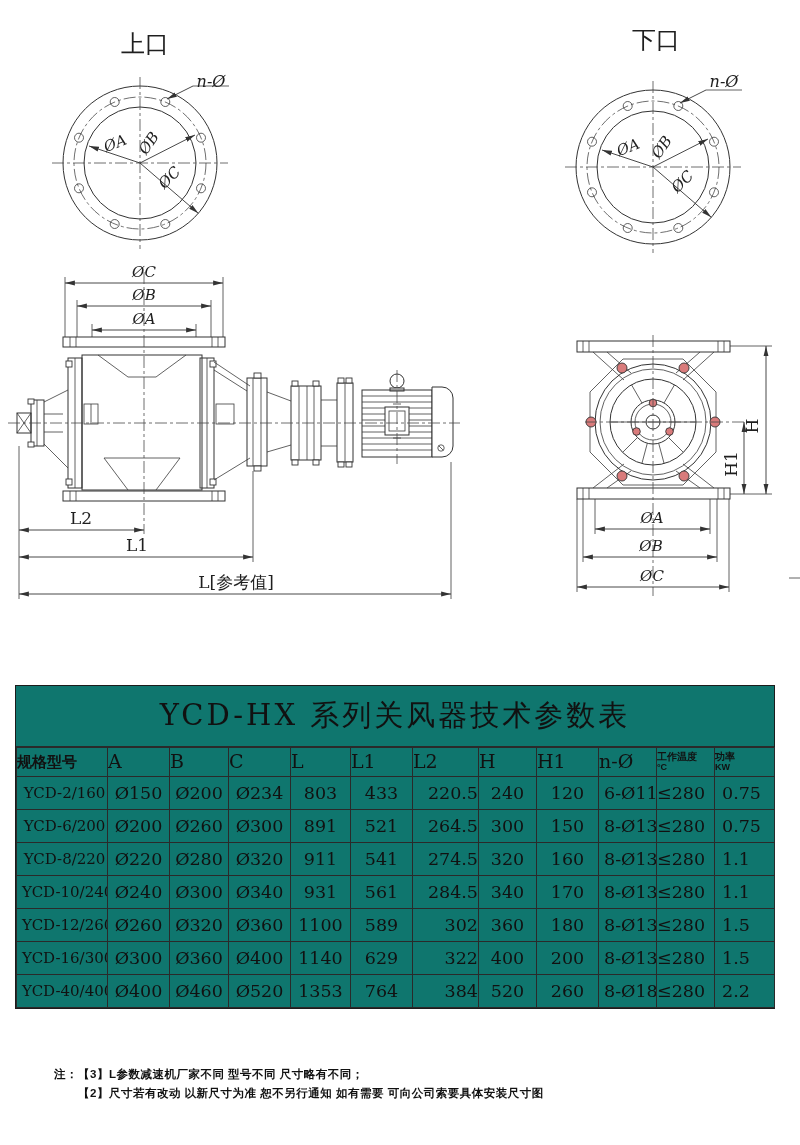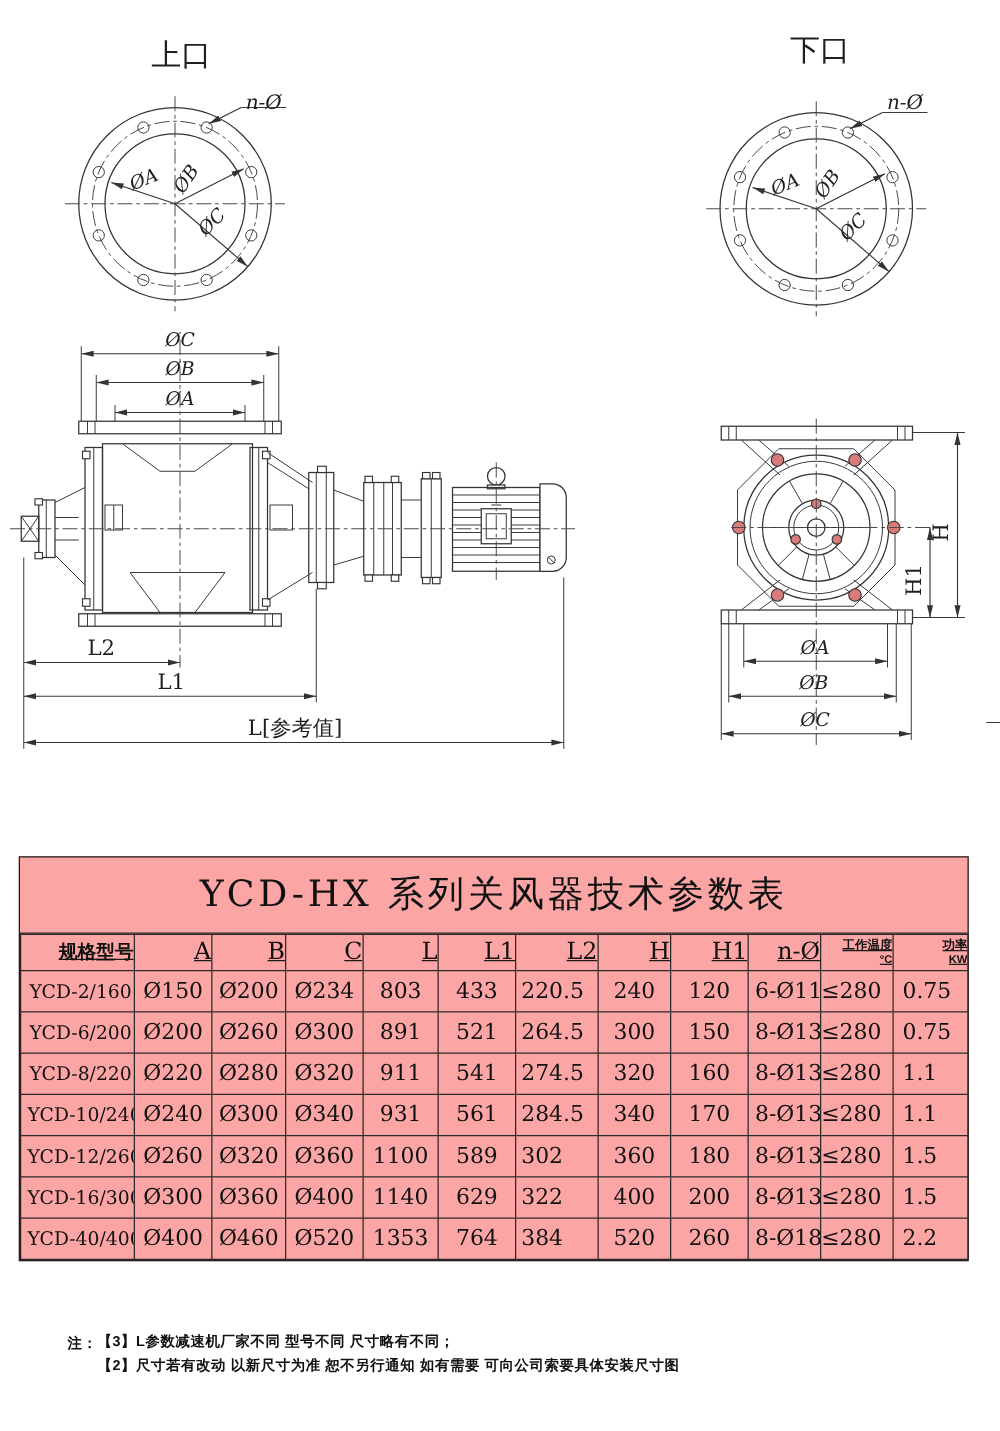--- a/index.html
+++ b/index.html
@@ -15,36 +15,36 @@
   .d2{stroke:#333;stroke-width:0.9;fill:none;marker-start:url(#arr);marker-end:url(#arr);}
   .d1{stroke:#333;stroke-width:0.9;fill:none;marker-end:url(#arr);}
   .boltsq{fill:#fff;stroke:#333;stroke-width:0.9;}
   .boltdot{fill:#d97b7b;stroke:#333;stroke-width:0.9;}
   text{fill:#1f1f1f;}
   .t-cn{font-size:24px;font-family:"Liberation Sans",sans-serif;font-weight:500;text-anchor:middle;}
   .t-dia{font-size:15px;font-style:italic;font-family:"DejaVu Serif",serif;text-anchor:middle;}
   .t-dim{font-size:17px;font-family:"DejaVu Serif",serif;text-anchor:middle;}
   .t-n{font-size:16px;font-style:italic;font-family:"DejaVu Serif",serif;text-anchor:middle;}
   
-  .spec-table{position:absolute;left:15px;top:685px;width:758px;border:1.5px solid #1c1c1c;background:#fca5a5;}
+  .spec-table{position:absolute;left:15px;top:685px;width:758px;border:1.5px solid #1c1c1c;background:#0f766e;}
   .tbl-title{height:60px;border-bottom:1px solid #2a2a2a;display:flex;align-items:center;justify-content:center;
              font-family:"DejaVu Serif","Liberation Serif",serif;font-size:29px;letter-spacing:3px;color:#111;}
   .spec-table table{border-collapse:collapse;table-layout:fixed;width:100%;}
   .spec-table th,.spec-table td{border:1px solid #2a2a2a;padding:0;overflow:hidden;white-space:nowrap;}
   .spec-table thead tr{height:29px;}
   .spec-table tbody tr{height:33px;}
-  th{font-weight:normal;text-align:right;vertical-align:middle;text-decoration:underline;}
+  th{font-weight:normal;text-align:left;vertical-align:middle;}
   .th-main{display:block;font-family:"DejaVu Serif",serif;font-size:19px;line-height:1.05;color:#111;}
   .th-sub{display:block;font-size:9px;font-weight:bold;line-height:1;color:#111;}
   .th-sub:empty{display:none;}
   th:nth-of-type(1) .th-main{font-size:15px;font-weight:bold;font-family:"Liberation Sans",sans-serif;}
   th:nth-of-type(11) .th-main,th:nth-of-type(12) .th-main{font-size:10px;font-weight:bold;font-family:"Liberation Sans",sans-serif;}
   td{font-family:"DejaVu Serif",serif;font-size:17.5px;text-align:center;vertical-align:middle;color:#111;}
   td:nth-of-type(1){font-size:15px;text-align:center;padding-left:5px;}
-  td:nth-of-type(7){text-align:left;padding-left:4px;}
+  td:nth-of-type(7){text-align:right;padding-left:4px;}
   td:nth-of-type(10){text-align:left;padding-left:5px;margin-top:44px;}
   td:nth-of-type(11){text-align:left;padding-right:4px;}
   td:nth-of-type(12){text-align:left;padding-left:7px;}
   
   .notes{position:absolute;left:54px;top:1067px;display:flex;align-items:flex-start;
          font-size:11.5px;font-weight:bold;color:#111;letter-spacing:0.5px;}
   .note-line{height:19px;line-height:15px;}
   .fold-mark{position:absolute;left:395px;top:1136px;width:1.5px;height:9px;background:#444;}
 </style>
 </head>

